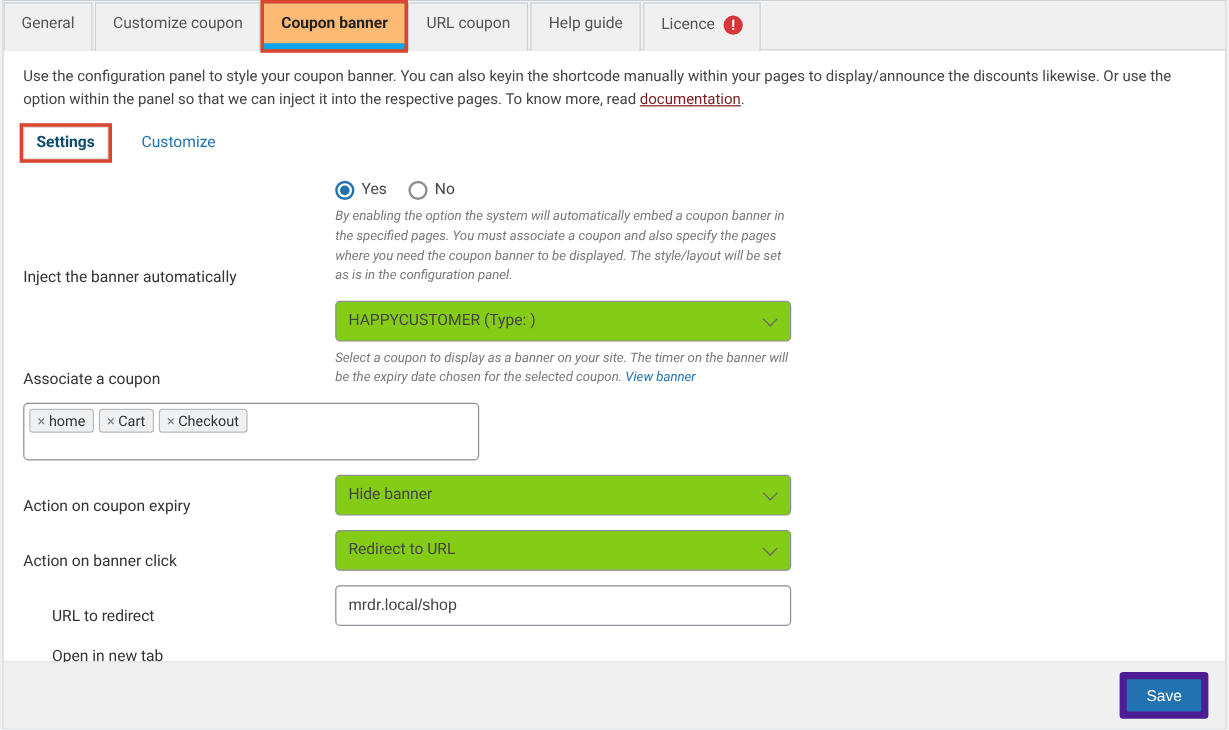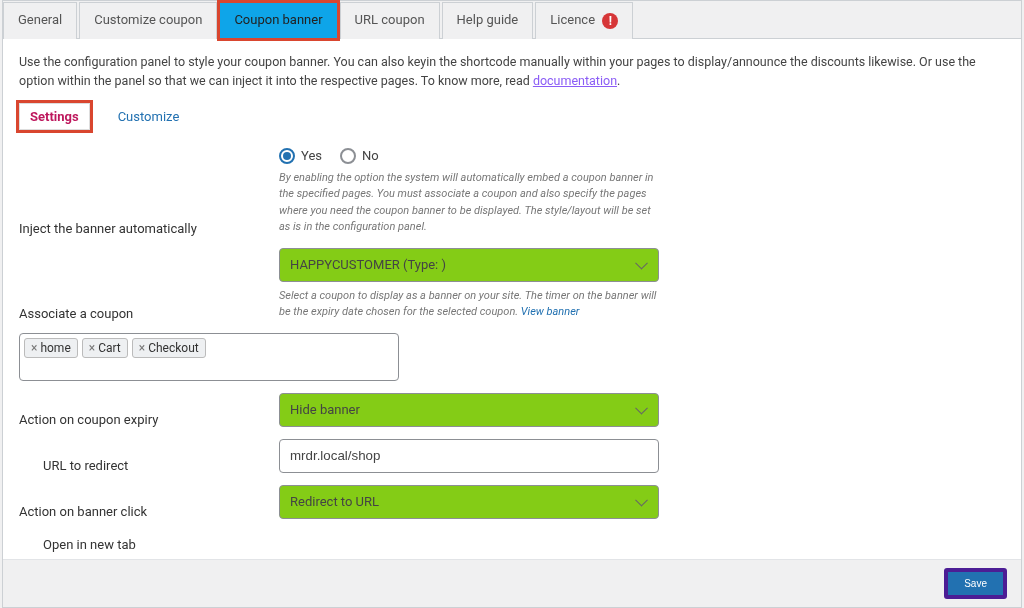--- a/index.html
+++ b/index.html
@@ -30,24 +30,24 @@
     background: #f0f0f1;
     border: 1px solid #ccd0d4;
     border-bottom: none;
     margin-right: 2px;
     color: #555;
     cursor: pointer;
     position: relative;
     top: 1px;
   }
   .tab.active {
-    background: #0ea5e9;
-    font-weight: 400;
+    background: #fdba74;
+    font-weight: 700;
     color: #222;
-    border-bottom: 3px solid #0ea5e9;
+    border-bottom: 6px solid #0ea5e9;
   }
   .tab-highlight {
     outline: 3px solid #d9462f;
     outline-offset: -1px;
   }
   .alert-badge {
     display: inline-flex;
     width: 16px; height: 16px;
     background: #d63638;
     border-radius: 50%;
@@ -64,34 +64,34 @@
     padding: 14px 16px 4px 16px;
     flex: 1;
     overflow: auto;
   }
   .intro {
     color: #444;
     font-size: 12.5px;
     line-height: 1.5;
     margin-bottom: 12px;
   }
-  .intro a { color: #8b5cf6; text-decoration: underline; }
+  .intro a { color: #7f1d1d; text-decoration: underline; }
   .subtabs {
     display: flex;
     align-items: center;
     gap: 18px;
     margin-bottom: 14px;
   }
   .subtab {
     color: #2271b1;
     cursor: pointer;
     padding: 5px 10px;
   }
   .subtab.active {
-    color: #be185d;
+    color: #0c4a6e;
     font-weight: 700;
     outline: 3px solid #d9462f;
     border: 1px solid #ddd;
   }
   .form-row {
     display: flex;
     align-items: flex-end;
     margin-bottom: 12px;
   }
   .form-row.indented .form-label { padding-left: 24px; }
@@ -143,22 +143,22 @@
     padding: 2px 6px; font-size: 12px; color: #333;
   }
   .tag .x { color: #777; font-size: 12px; cursor: pointer; }
   .footer {
     border-top: 1px solid #e2e4e7;
     background: #f0f0f1;
     padding: 8px 14px;
     display: flex; justify-content: flex-end;
   }
   .btn-primary {
-    background: #2271b1; color: #fff; border: 4px solid #4c1d95;
-    border-radius: 3px; padding: 6px 16px; font-size: 10px; cursor: pointer;
+    background: #2271b1; color: #fff; border: 6px solid #4c1d95;
+    border-radius: 3px; padding: 6px 16px; font-size: 13px; cursor: pointer;
   }
 </style>
 </head>
 <body>
 
 <div class="wrapper">
   <div class="tabs">
     <div class="tab">General</div>
     <div class="tab">Customize coupon</div>
     <div class="tab active tab-highlight">Coupon banner</div>
@@ -230,33 +230,33 @@
 
     <div class="form-row">
       <div class="form-label">Action on coupon expiry</div>
       <div class="form-field">
         <div class="select">
           <span>Hide banner</span>
         </div>
       </div>
     </div>
 
+    <div class="form-row">
+      <div class="form-label">Action on banner click</div>
+      <div class="form-field">
+        <div class="select">
+          <span>Redirect to URL</span>
+        </div>
+      </div>
+    </div>
+
     <div class="form-row indented">
       <div class="form-label">URL to redirect</div>
       <div class="form-field">
         <input class="input" type="text" value="mrdr.local/shop" style="">
-      </div>
-    </div>
-
-    <div class="form-row">
-      <div class="form-label">Action on banner click</div>
-      <div class="form-field">
-        <div class="select">
-          <span>Redirect to URL</span>
-        </div>
       </div>
     </div>
 
     <div class="form-row indented">
       <div class="form-label">Open in new tab</div>
       <div class="form-field">
         <div class="radio-line">
           
           
         </div>

